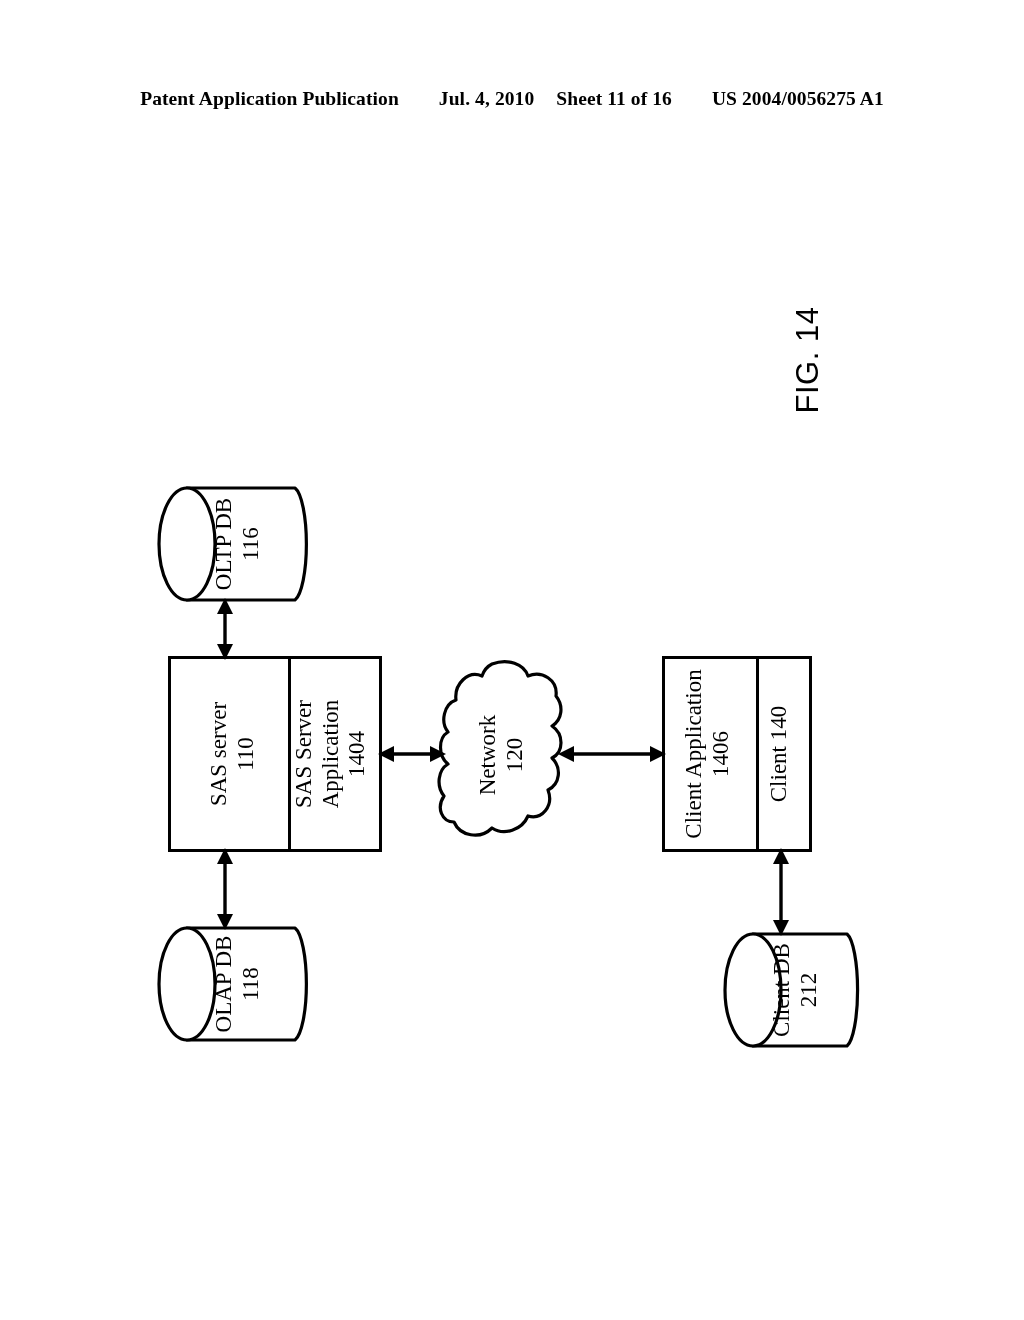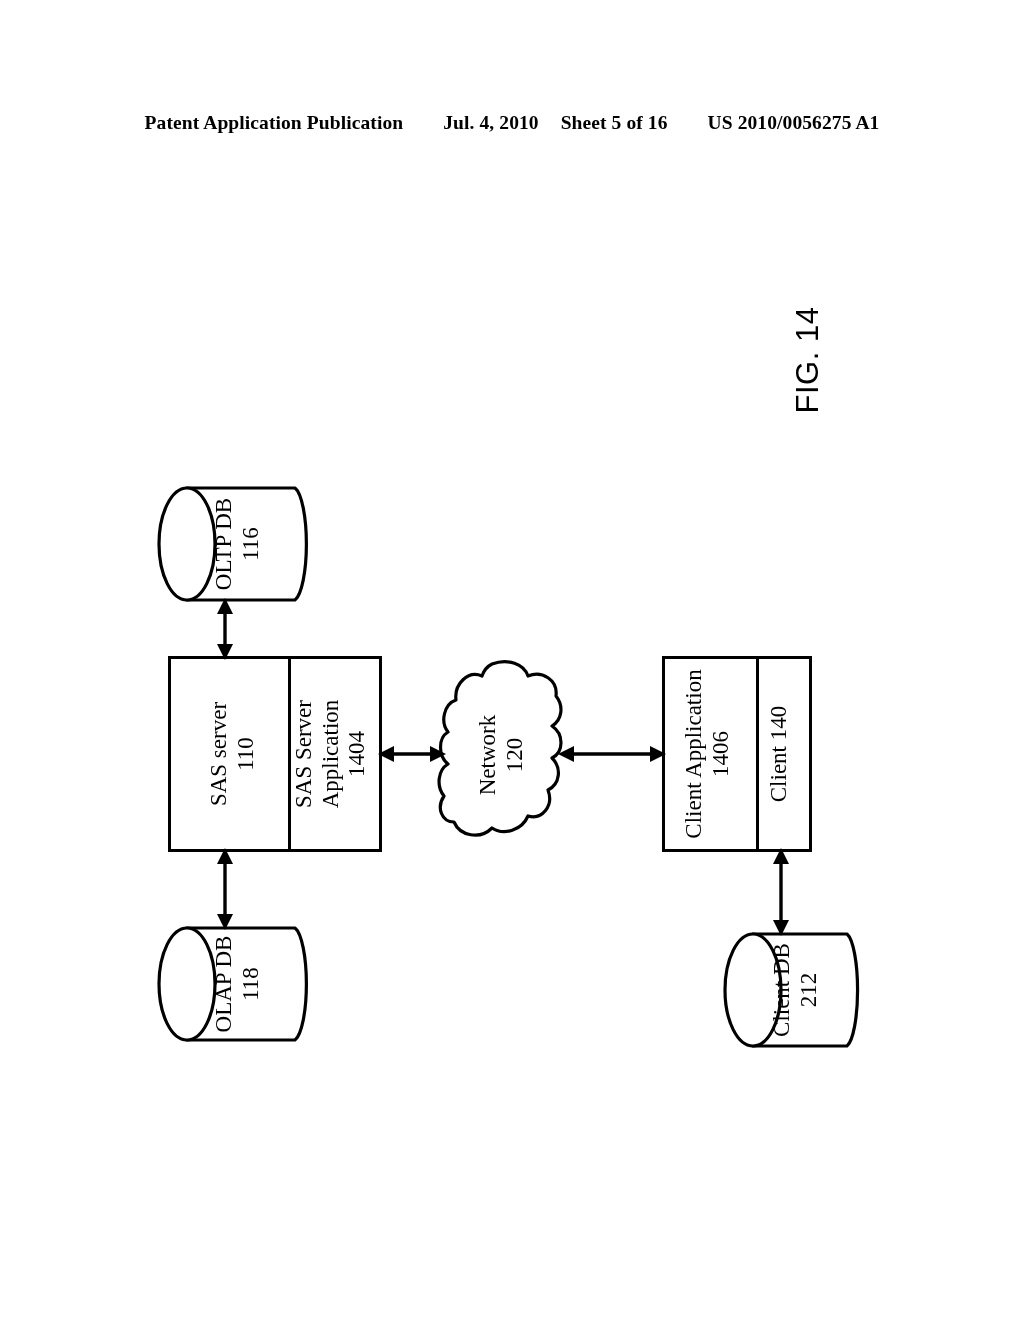--- a/index.html
+++ b/index.html
@@ -22,21 +22,21 @@
     top: 88px;
     left: 0;
     width: 1024px;
     text-align: center;
     font-family: "Liberation Serif", serif;
     font-weight: bold;
     font-size: 19.5px;
     letter-spacing: 0.1px;
     white-space: nowrap;
   }
-  #page-header .hdr-seg { display: inline-block; vertical-align: baseline; margin-top: 24px; }
+  #page-header .hdr-seg { display: inline-block; vertical-align: baseline; }
   #page-header .gap-lg { display: inline-block; width: 30px; }
   #page-header .gap-md { display: inline-block; width: 12px; }
 
   
   #figure-label {
     position: absolute;
     left: 748px;
     top: 300px;
     width: 120px;
     height: 120px;
@@ -156,23 +156,23 @@
   #arrow-client-db  { left: 769px; top: 848px; width: 24px; height: 88px; }
 </style>
 </head>
 <body>
 
 <div id="page-header">
   <span class="hdr-seg">Patent Application Publication</span>
   <span class="gap-lg"></span>
   <span class="hdr-seg">Jul. 4, 2010</span>
   <span class="gap-md"></span>
-  <span class="hdr-seg">Sheet 5 of 16</span>
+  <span class="hdr-seg">Sheet 11 of 16</span>
   <span class="gap-lg"></span>
-  <span class="hdr-seg">US 2010/0056275 A1</span>
+  <span class="hdr-seg">US 2004/0056275 A1</span>
 </div>
 
 <div id="figure-label">FIG. 14</div>
 
 <div id="diagram">
 
   <div class="cylinder" id="oltp-db">
     <svg width="140" height="116" viewBox="0 0 140 116" aria-hidden="true">
       <path d="M 30 2 L 138 2 A 14 57 0 0 1 138 114 L 30 114 A 28 57 0 0 1 30 2 Z" fill="#ffffff" stroke="#000000" stroke-width="3.2" stroke-linejoin="round"></path>
       <ellipse cx="30" cy="58" rx="28" ry="56" fill="#ffffff" stroke="#000000" stroke-width="3.2"></ellipse>

